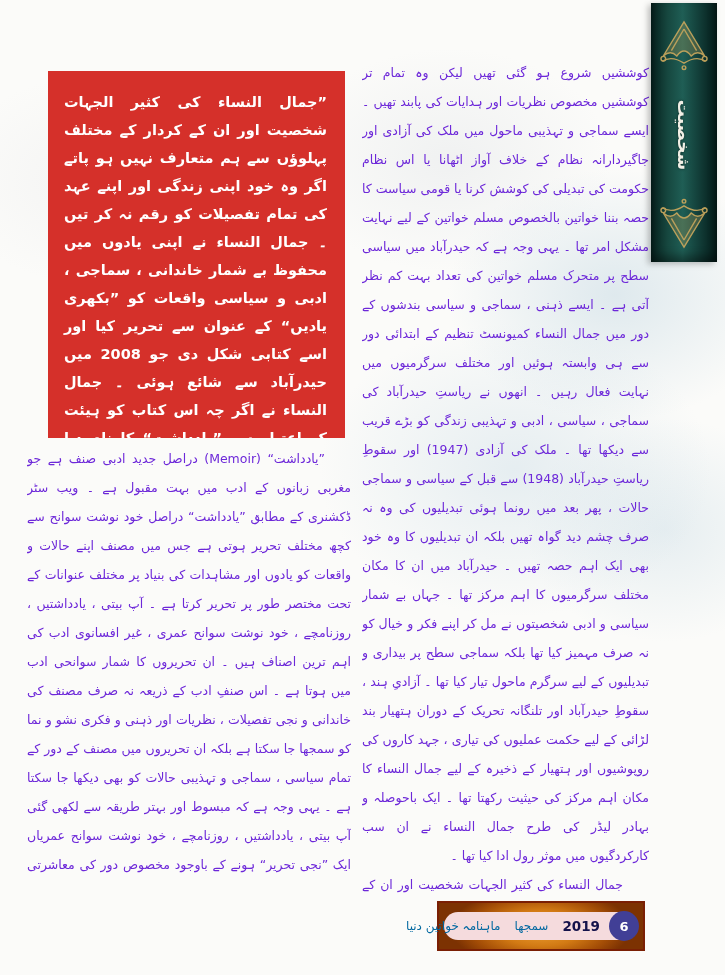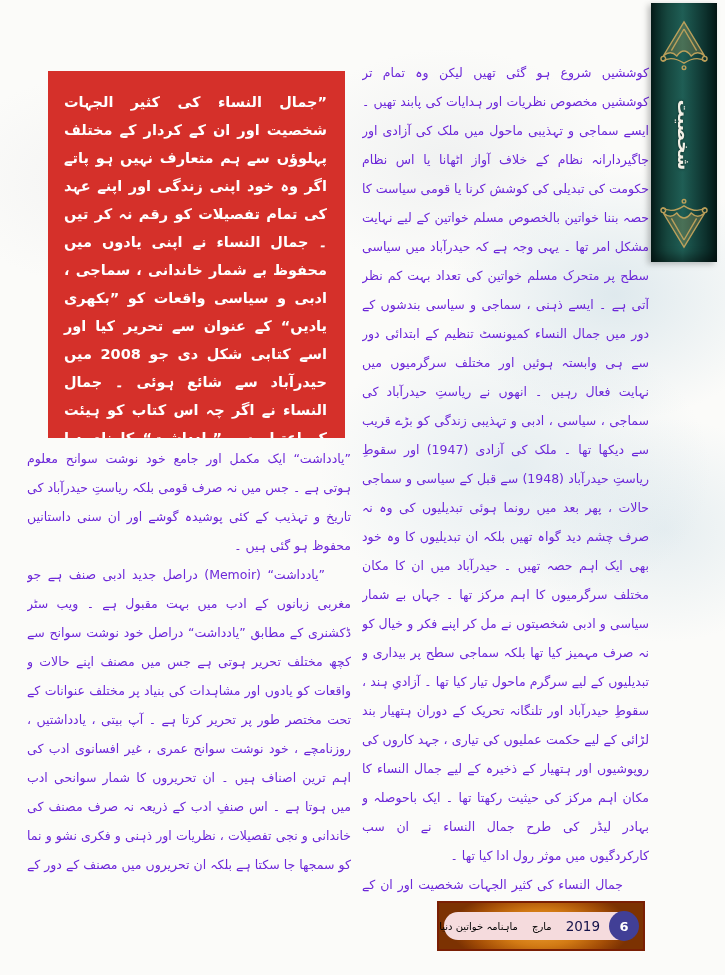--- a/index.html
+++ b/index.html
@@ -87,22 +87,22 @@
     font-size:12px;color:#1c1a3e;
     white-space:nowrap;
   }
   .page-circle{
     position:absolute;right:-1px;top:50%;transform:translateY(-50%);
     width:30px;height:30px;border-radius:50%;
     background:#413f96;
     color:#fff;font-size:13px;font-weight:bold;
     display:flex;align-items:center;justify-content:center;
   }
-  .footer-year{font-weight:normal;font-size:13.5px;color:#14124a;direction:ltr;}
-  .footer-month,.footer-mag{font-size:10px;color:#000000;}
+  .footer-year{font-weight:bold;font-size:13.5px;color:#14124a;direction:ltr;}
+  .footer-month,.footer-mag{font-size:12px;color:#0369a1;}
 </style>
 </head>
 <body>
 
 <div class="page">
 
   <div class="side-banner">
     <div class="ornament">
       <svg viewBox="0 0 60 64" width="54" height="60">
         <g fill="none" stroke="#c3a45c" stroke-width="1.6" opacity="0.95">
@@ -133,26 +133,25 @@
   <div class="pull-quote">
     <p class="q">”جمال النساء کی کثیر الجہات شخصیت اور ان کے کردار کے مختلف پہلوؤں سے ہم متعارف نہیں ہو پاتے اگر وہ خود اپنی زندگی اور اپنے عہد کی تمام تفصیلات کو رقم نہ کر تیں ۔ جمال النساء نے اپنی یادوں میں محفوظ بے شمار خاندانی ، سماجی ، ادبی و سیاسی واقعات کو ”بکھری یادیں“ کے عنوان سے تحریر کیا اور اسے کتابی شکل دی جو 2008 میں حیدرآباد سے شائع ہوئی ۔ جمال النساء نے اگر چہ اس کتاب کو ہیئت کے اعتبار سے ”یادداشت“ کا نام دیا ہے اور ذیلی عنوانات کے تحت مختلف حالات اور واقعات کو تسلسل کے ساتھ پیش کیا ہے“</p>
   </div>
 
   <div class="col col-right">
     <p>کوششیں شروع ہو گئی تھیں لیکن وہ تمام تر کوششیں مخصوص نظریات اور ہدایات کی پابند تھیں ۔ ایسے سماجی و تہذیبی ماحول میں ملک کی آزادی اور جاگیردارانہ نظام کے خلاف آواز اٹھانا یا اس نظام حکومت کی تبدیلی کی کوشش کرنا یا قومی سیاست کا حصہ بننا خواتین بالخصوص مسلم خواتین کے لیے نہایت مشکل امر تھا ۔ یہی وجہ ہے کہ حیدرآباد میں سیاسی سطح پر متحرک مسلم خواتین کی تعداد بہت کم نظر آتی ہے ۔ ایسے ذہنی ، سماجی و سیاسی بندشوں کے دور میں جمال النساء کمیونسٹ تنظیم کے ابتدائی دور سے ہی وابستہ ہوئیں اور مختلف سرگرمیوں میں نہایت فعال رہیں ۔ انھوں نے ریاستِ حیدرآباد کی سماجی ، سیاسی ، ادبی و تہذیبی زندگی کو بڑے قریب سے دیکھا تھا ۔ ملک کی آزادی (1947) اور سقوطِ ریاستِ حیدرآباد (1948) سے قبل کے سیاسی و سماجی حالات ، پھر بعد میں رونما ہوئی تبدیلیوں کی وہ نہ صرف چشم دید گواہ تھیں بلکہ ان تبدیلیوں کا وہ خود بھی ایک اہم حصہ تھیں ۔ حیدرآباد میں ان کا مکان مختلف سرگرمیوں کا اہم مرکز تھا ۔ جہاں بے شمار سیاسی و ادبی شخصیتوں نے مل کر اپنے فکر و خیال کو نہ صرف مہمیز کیا تھا بلکہ سماجی سطح پر بیداری و تبدیلیوں کے لیے سرگرم ماحول تیار کیا تھا ۔ آزادیِ ہند ، سقوطِ حیدرآباد اور تلنگانہ تحریک کے دوران ہتھیار بند لڑائی کے لیے حکمت عملیوں کی تیاری ، جہد کاروں کی روپوشیوں اور ہتھیار کے ذخیرہ کے لیے جمال النساء کا مکان اہم مرکز کی حیثیت رکھتا تھا ۔ ایک باحوصلہ و بہادر لیڈر کی طرح جمال النساء نے ان سب کارکردگیوں میں موثر رول ادا کیا تھا ۔</p>
     <p class="indent">جمال النساء کی کثیر الجہات شخصیت اور ان کے کردار کے مختلف پہلوؤں سے ہم متعارف نہیں ہو پاتے اگر وہ خود اپنی زندگی اور اپنے عہد کی تمام تفصیلات کو رقم نہ کرتیں ۔ جمال النساء نے اپنی یادوں میں محفوظ بے شمار خاندانی ، سماجی ، ادبی و سیاسی واقعات کو ”بکھری یادیں“ کے عنوان سے تحریر کیا اور اسے کتابی شکل دی جو 2008 میں حیدرآباد سے شائع ہوئی ۔ جمال النساء نے اگر چہ اس کتاب کو ہیئت کے اعتبار سے ”یادداشت“ کا نام دیا ہے اور ذیلی عنوانات کے تحت مختلف حالات اور واقعات کو تسلسل کے ساتھ پیش کیا ہے ۔ لیکن 243 صفحات پر مشتمل یہ کتاب مصنفہ کی طویل زندگی کے شب و روز ، ان کی ظاہری و باطنی شخصیت ، حیدرآباد کی مکمل معاشرتی تاریخ ، مختلف علاقوں کی تفصیلات ، سیاسی و ادبی سرگرمیوں کے علاوہ کئی ایک سیاسی و ادبی شخصیتوں کی زندگیوں سے بھی متعارف کرواتی ہے ۔ علاوہ ازیں اس کتاب کے ذریعہ دیگر ممالک کی سیاسی و سماجی اور تہذیبی تاریخ کے بھی اہم گوشوں سے ہمیں تعارف حاصل ہوتا ہے ۔ تاریخی اعتبار سے واقعات کا تسلسل اور بہتر انداز میں پیش کشی کی بنا پر یہ</p>
   </div>
 
   <div class="col col-left">
-    <p>”یادداشت“ ایک مکمل اور جامع خود نوشت سوانح معلوم ہوتی ہے ۔ جس میں نہ صرف قومی بلکہ ریاستِ حیدرآباد کی تاریخ و تہذیب کے کئی پوشیدہ گوشے اور ان سنی داستانیں محفوظ ہو گئی ہیں ۔</p>
     <p class="indent">”یادداشت“ (Memoir) دراصل جدید ادبی صنف ہے جو مغربی زبانوں کے ادب میں بہت مقبول ہے ۔ ویب سٹر ڈکشنری کے مطابق ”یادداشت“ دراصل خود نوشت سوانح سے کچھ مختلف تحریر ہوتی ہے جس میں مصنف اپنے حالات و واقعات کو یادوں اور مشاہدات کی بنیاد پر مختلف عنوانات کے تحت مختصر طور پر تحریر کرتا ہے ۔ آپ بیتی ، یادداشتیں ، روزنامچے ، خود نوشت سوانح عمری ، غیر افسانوی ادب کی اہم ترین اصناف ہیں ۔ ان تحریروں کا شمار سوانحی ادب میں ہوتا ہے ۔ اس صنفِ ادب کے ذریعہ نہ صرف مصنف کی خاندانی و نجی تفصیلات ، نظریات اور ذہنی و فکری نشو و نما کو سمجھا جا سکتا ہے بلکہ ان تحریروں میں مصنف کے دور کے تمام سیاسی ، سماجی و تہذیبی حالات کو بھی دیکھا جا سکتا ہے ۔ یہی وجہ ہے کہ مبسوط اور بہتر طریقہ سے لکھی گئی آپ بیتی ، یادداشتیں ، روزنامچے ، خود نوشت سوانح عمریاں ایک ”نجی تحریر“ ہونے کے باوجود مخصوص دور کی معاشرتی تاریخ بن جاتی ہے ۔ اس صنفِ ادب میں سوانح نگار اپنی یادداشت اور مشاہدات کی بنیاد پر جہاں اپنی زندگی کے متعلق داخلی و خارجی حالات اور واقعات نیز دیگر تفصیلات رقم کرتے ہیں وہیں ارادی یا غیر ارادی طور پر اپنے ہم عصر</p>
   </div>
 
   <div class="footer-bar">
     <div class="footer-pill">
       <span class="page-circle">6</span>
       <span class="footer-year">2019</span>
-      <span class="footer-month">مارچ</span>
+      <span class="footer-month">سمجھا</span>
       <span class="footer-mag">ماہنامہ خواتین دنیا</span>
     </div>
   </div>
 
 </div>
 
 </body></html>

